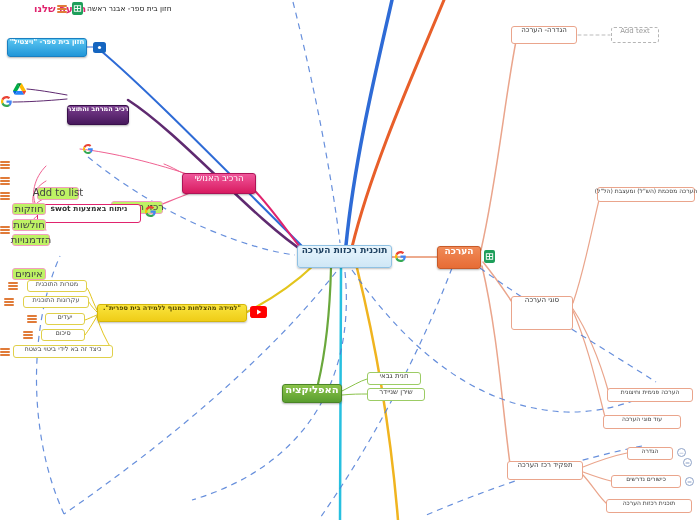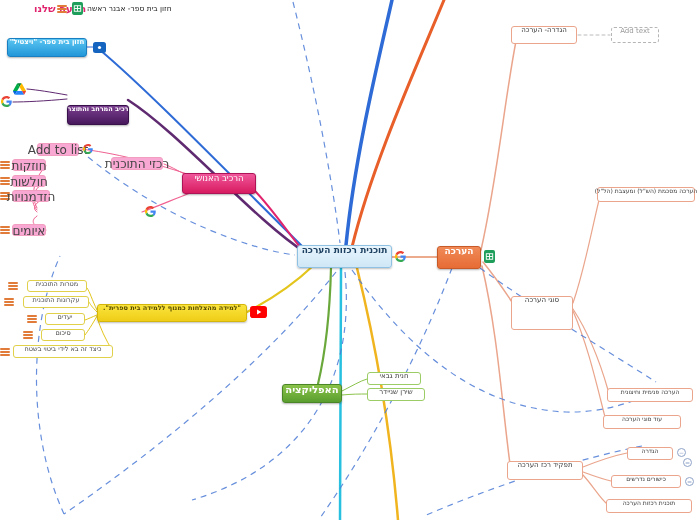--- a/index.html
+++ b/index.html
@@ -13,21 +13,21 @@
     border-radius:3px;white-space:nowrap;direction:rtl;cursor:pointer;line-height:1;
   }
   .ltr{direction:ltr;}
   .c-center{background:linear-gradient(#e8f5fd,#cfe7f6);border:1.5px solid #8fc1e3;color:#1d4060;font-weight:bold;font-size:9px;box-shadow:0 1px 2px rgba(0,0,0,.25);}
   .c-orange{background:linear-gradient(#f08a57,#e76c35);border:1px solid #c85a28;color:#fff;font-weight:bold;font-size:9px;box-shadow:0 1px 2px rgba(0,0,0,.3);}
   .c-salmon{background:#fff;border:1px solid #eaa58c;color:#3a3a3a;font-size:7px;}
   .c-salmon-sm{background:#fff;border:1px solid #eaa58c;color:#3a3a3a;font-size:6px;}
   .c-dashed{background:#fff;border:1px dashed #b5b5b5;color:#9a9a9a;font-size:7px;}
   .c-pink{background:linear-gradient(#f0569a,#d81b60);border:1px solid #ad1457;color:#fff;font-weight:normal;font-size:8.5px;box-shadow:0 1px 2px rgba(0,0,0,.3);}
   .c-pink-out{background:#fff;border:1.5px solid #e0246e;color:#333;font-weight:bold;font-size:7.5px;}
-  .c-pink-thin{background:#f9a8d4;border:1px solid #f29ec0;color:#444;font-size:12px;}
+  .c-pink-thin{background:#bef264;border:1px solid #f29ec0;color:#444;font-size:10px;margin-top:44px;}
   .c-purple{background:linear-gradient(#7b3f8f,#47185c);border:1px solid #38104a;color:#fff;font-weight:bold;font-size:6.5px;box-shadow:0 1px 2px rgba(0,0,0,.3);margin-top:18px;}
   .c-lblue{background:linear-gradient(#5bc6f2,#2196d8);border:1px solid #1a7fc0;color:#fff;font-weight:bold;font-size:7px;box-shadow:0 1px 2px rgba(0,0,0,.3);}
   .c-yellow{background:linear-gradient(#fae53e,#efcd17);border:1px solid #d4b60a;color:#574a00;font-weight:bold;font-size:6.5px;box-shadow:0 1px 2px rgba(0,0,0,.25);}
   .c-yellow-out{background:#fff;border:1px solid #e0d04a;color:#4a4a4a;font-size:6.5px;}
   .c-green{background:linear-gradient(#8bc34a,#5a9e2f);border:1px solid #4a8526;color:#fff;font-weight:bold;font-size:10px;box-shadow:0 1px 2px rgba(0,0,0,.3);}
   .c-green-out{background:#fff;border:1px solid #9ccc65;color:#3a3a3a;font-size:7px;}
   .txt{position:absolute;white-space:nowrap;direction:rtl;line-height:1;}
   .t-proposal{color:#e0246e;font-weight:bold;font-size:10px;cursor:pointer;padding-left:28px;}
   .t-plain{color:#222;font-size:7.5px;cursor:pointer;}
   .ham{position:absolute;width:10px;height:8px;display:flex;flex-direction:column;justify-content:space-between;cursor:pointer;}
@@ -155,20 +155,23 @@
     <svg width="10" height="10" viewBox="0 0 48 48">
         <path fill="#EA4335" d="M24 9.5c3.54 0 6.71 1.22 9.21 3.6l6.85-6.85C35.9 2.38 30.47 0 24 0 14.62 0 6.51 5.38 2.56 13.22l7.98 6.19C12.43 13.72 17.74 9.5 24 9.5z"></path>
         <path fill="#4285F4" d="M46.98 24.55c0-1.57-.15-3.09-.38-4.55H24v9.02h12.94c-.58 2.96-2.26 5.48-4.78 7.18l7.73 6c4.51-4.18 7.09-10.36 7.09-17.65z"></path>
         <path fill="#FBBC05" d="M10.53 28.59c-.48-1.45-.76-2.99-.76-4.59s.27-3.14.76-4.59l-7.98-6.19C.92 16.46 0 20.12 0 24c0 3.88.92 7.54 2.56 10.78l7.97-6.19z"></path>
         <path fill="#34A853" d="M24 48c6.48 0 11.93-2.13 15.89-5.81l-7.73-6c-2.15 1.45-4.92 2.3-8.16 2.3-6.26 0-11.57-4.22-13.47-9.91l-7.98 6.19C6.51 42.62 14.62 48 24 48z"></path>
       </svg>
   </span>
   <div class="node c-pink-thin" style="left:111px;top:157px;width:52px;height:13px">
     <span>רכזי התוכנית</span>
   </div>
+  <div class="node c-pink-out" style="left:37px;top:204px;width:104px;height:19px">
+    <span>ניתוח באמצעות swot</span>
+  </div>
   <span class="icon" style="left:145px;top:206px">
     <svg width="11" height="11" viewBox="0 0 48 48">
         <path fill="#EA4335" d="M24 9.5c3.54 0 6.71 1.22 9.21 3.6l6.85-6.85C35.9 2.38 30.47 0 24 0 14.62 0 6.51 5.38 2.56 13.22l7.98 6.19C12.43 13.72 17.74 9.5 24 9.5z"></path>
         <path fill="#4285F4" d="M46.98 24.55c0-1.57-.15-3.09-.38-4.55H24v9.02h12.94c-.58 2.96-2.26 5.48-4.78 7.18l7.73 6c4.51-4.18 7.09-10.36 7.09-17.65z"></path>
         <path fill="#FBBC05" d="M10.53 28.59c-.48-1.45-.76-2.99-.76-4.59s.27-3.14.76-4.59l-7.98-6.19C.92 16.46 0 20.12 0 24c0 3.88.92 7.54 2.56 10.78l7.97-6.19z"></path>
         <path fill="#34A853" d="M24 48c6.48 0 11.93-2.13 15.89-5.81l-7.73-6c-2.15 1.45-4.92 2.3-8.16 2.3-6.26 0-11.57-4.22-13.47-9.91l-7.98 6.19C6.51 42.62 14.62 48 24 48z"></path>
       </svg>
   </span>
 
   <span class="ham" style="left:0px;top:161px">

